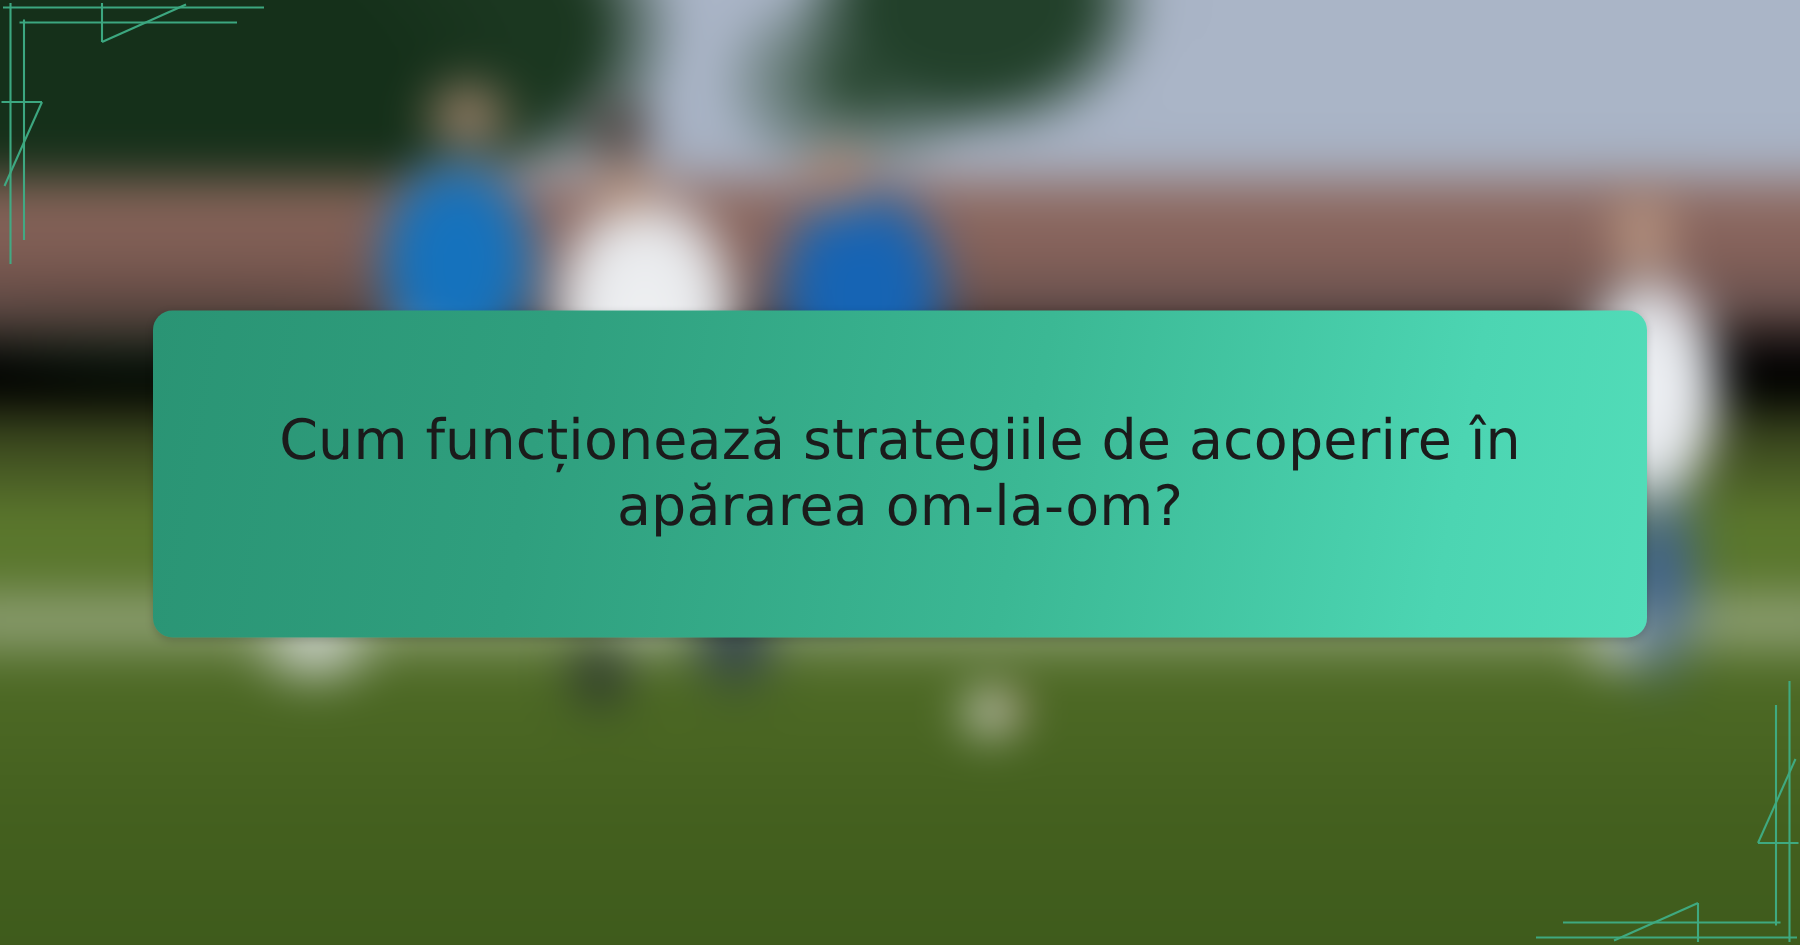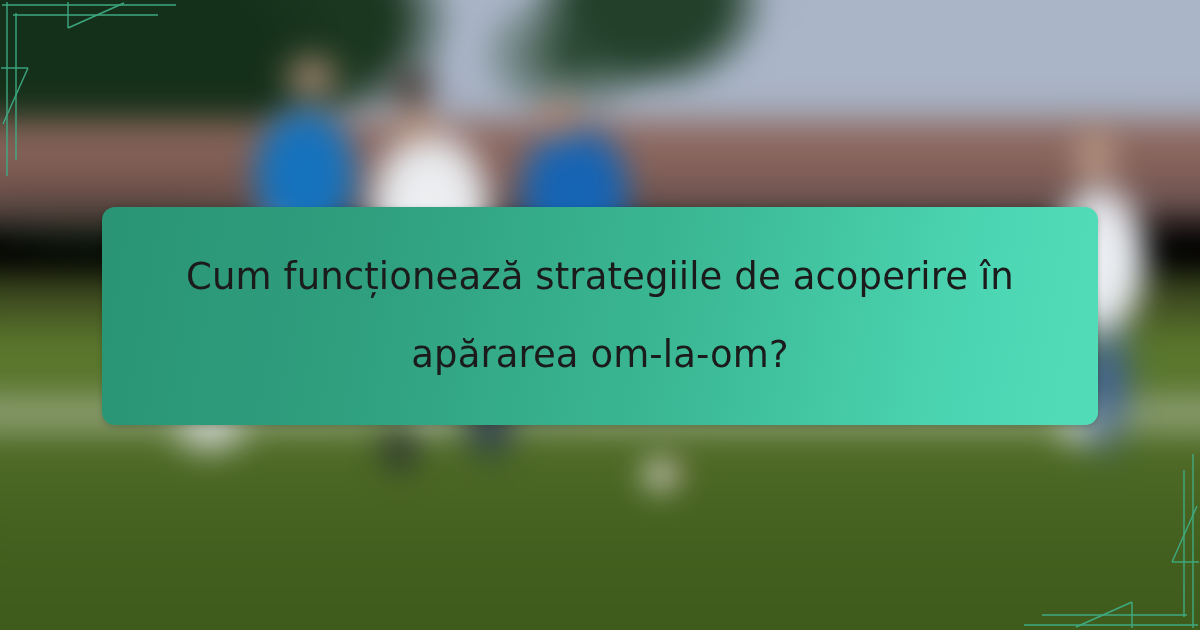--- a/index.html
+++ b/index.html
@@ -121,21 +121,21 @@
     justify-content: center;
   }
   .banner-title {
     margin: 0;
     padding: 0 74px;
     width: 100%;
     box-sizing: border-box;
     text-align: center;
     color: #1b1b1b;
     font-size: 37px;
-    line-height: 78px;
+    line-height: 44px;
     font-weight: 400;
     letter-spacing: .1px;
   }
 </style>
 </head>
 <body>
 
 <div class="stage">
 
   <div class="photo photo-blur">

